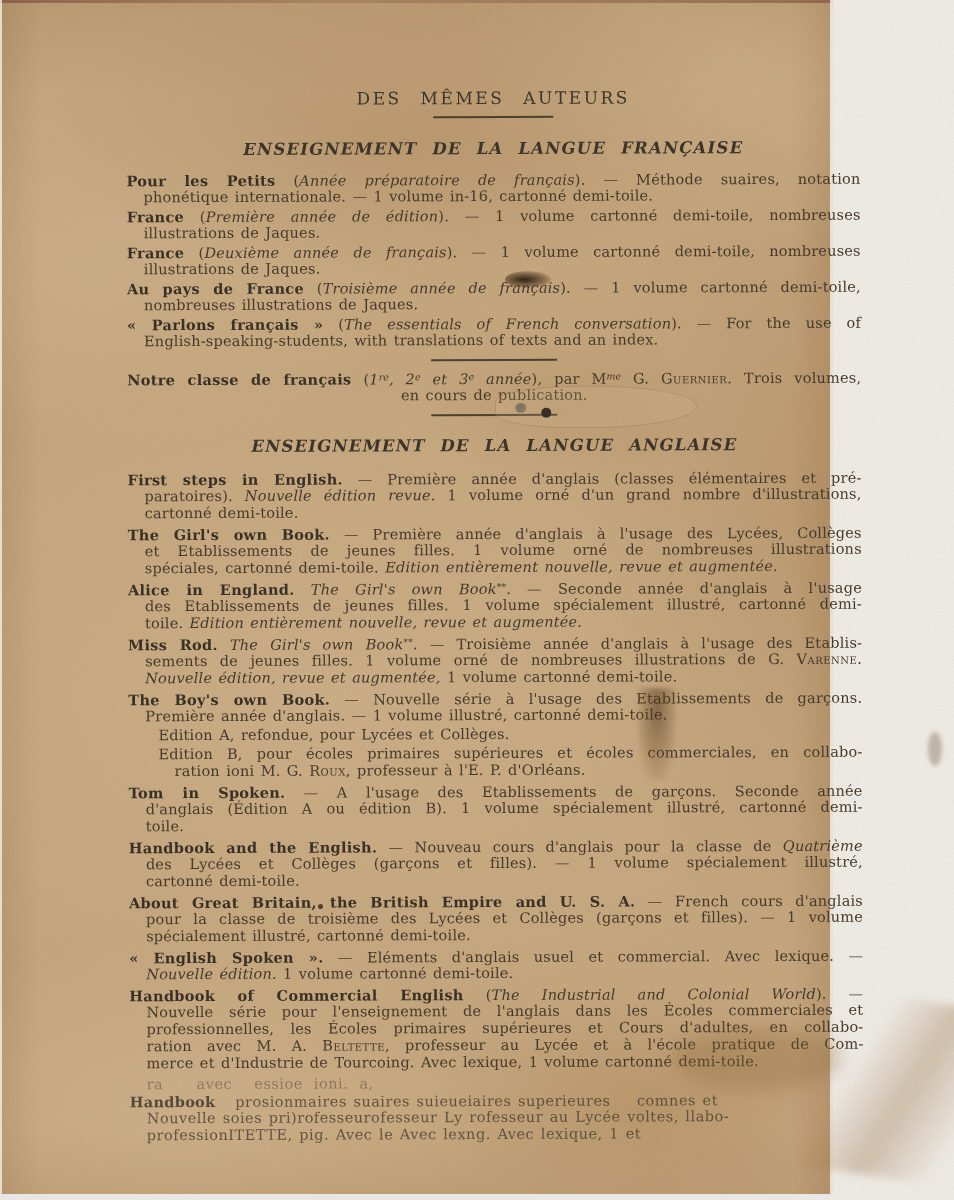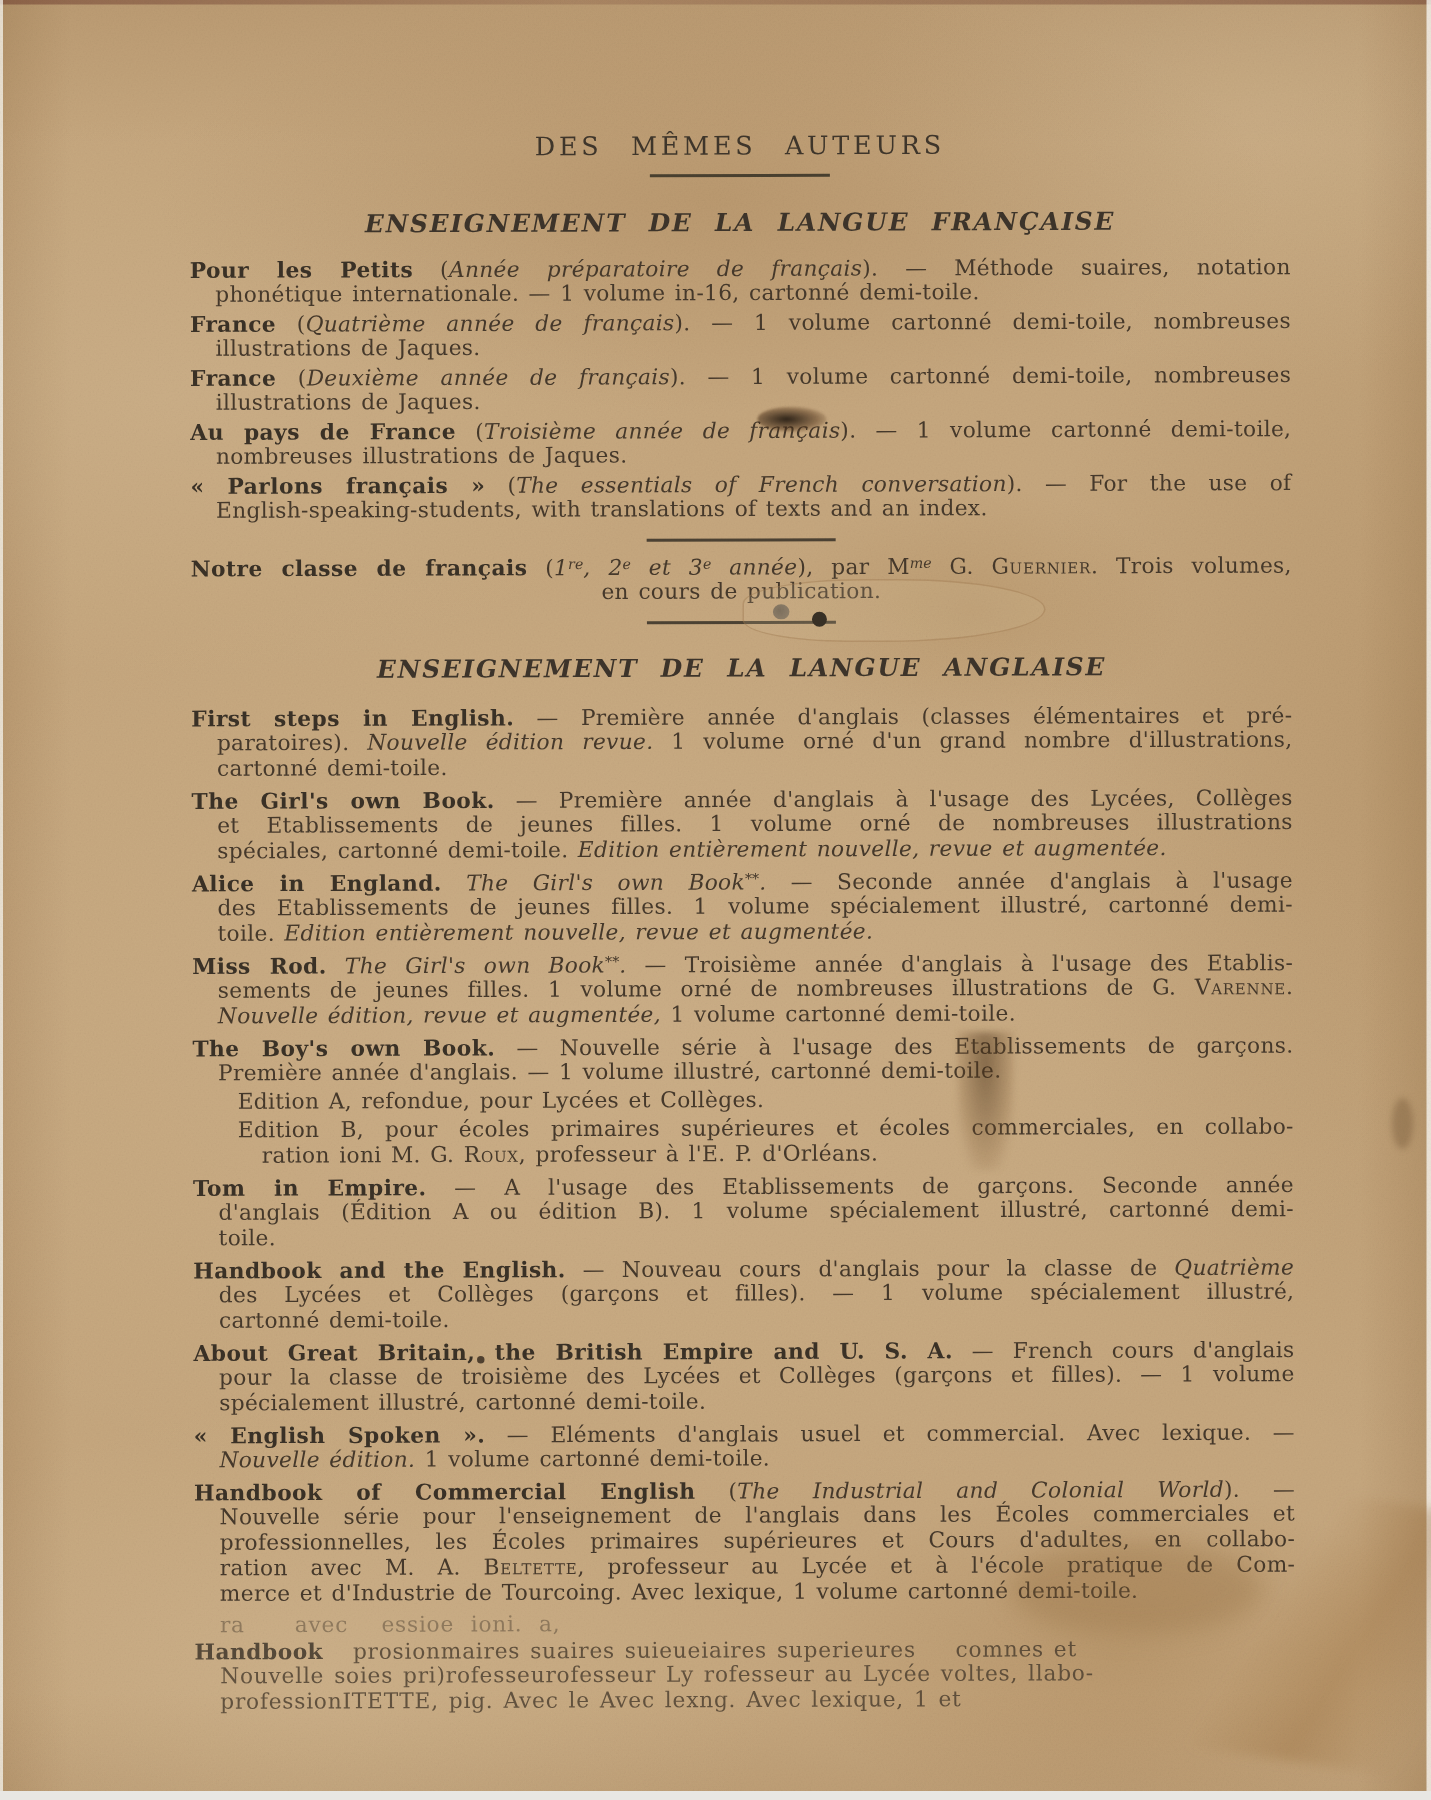--- a/index.html
+++ b/index.html
@@ -2,21 +2,21 @@
 <html><head>
 <meta charset="utf-8">
 <style>
   html,body{margin:0;padding:0;}
   body{
     width:954px;height:1200px;overflow:hidden;
     background:#efece6;
     font-family:"DejaVu Serif", serif;
   }
   .scan{
-    position:relative;width:954px;height:1200px;
+    position:relative;width:833px;height:1200px;
     background-color:#c6a77e;
     background-image:
       radial-gradient(ellipse 520px 200px at 50% 11%, rgba(145,105,60,.22), transparent 72%),
       radial-gradient(ellipse 380px 260px at 88% 6%, rgba(212,188,152,.30), transparent 70%),
       radial-gradient(ellipse 340px 620px at 99% 42%, rgba(150,112,65,.22), transparent 75%),
       radial-gradient(ellipse 480px 260px at 12% 22%, rgba(216,193,158,.28), transparent 72%),
       radial-gradient(ellipse 700px 420px at 42% 58%, rgba(223,201,168,.22), transparent 78%),
       radial-gradient(ellipse 420px 240px at 22% 93%, rgba(219,197,162,.30), transparent 75%),
       radial-gradient(ellipse 300px 160px at 78% 92%, rgba(150,108,58,.25), transparent 72%),
       radial-gradient(ellipse 200px 120px at 68% 34%, rgba(150,110,60,.18), transparent 70%),
@@ -103,21 +103,21 @@
     <div class="title-rule" data-name="title-rule"></div>
 
     <section data-name="section-french">
       <h2 class="sec-h" data-name="section-heading-french">ENSEIGNEMENT DE LA LANGUE FRANÇAISE</h2>
       <div class="items" data-items="0" data-name="french-entries">
           <div class="entry" data-name="book-entry">
             <div class="line j" data-name="text-line"><span class="seg-b" data-name="bold-text">Pour les Petits</span><span data-name="text"> (</span><span class="seg-i" data-name="italic-text">Année préparatoire de français</span><span data-name="text">). — Méthode suaires, notation</span></div>
             <div class="line cont" data-name="text-line"><span data-name="text">phonétique internationale. — 1 volume in-16, cartonné demi-toile.</span></div>
           </div>
           <div class="entry" data-name="book-entry">
-            <div class="line j" data-name="text-line"><span class="seg-b" data-name="bold-text">France</span><span data-name="text"> (</span><span class="seg-i" data-name="italic-text">Quatrième année de français</span><span data-name="text">). — 1 volume cartonné demi-toile, nombreuses</span></div>
+            <div class="line j" data-name="text-line"><span class="seg-b" data-name="bold-text">France</span><span data-name="text"> (</span><span class="seg-i" data-name="italic-text">Première année de édition</span><span data-name="text">). — 1 volume cartonné demi-toile, nombreuses</span></div>
             <div class="line cont" data-name="text-line"><span data-name="text">illustrations de Jaques.</span></div>
           </div>
           <div class="entry" data-name="book-entry">
             <div class="line j" data-name="text-line"><span class="seg-b" data-name="bold-text">France</span><span data-name="text"> (</span><span class="seg-i" data-name="italic-text">Deuxième année de français</span><span data-name="text">). — 1 volume cartonné demi-toile, nombreuses</span></div>
             <div class="line cont" data-name="text-line"><span data-name="text">illustrations de Jaques.</span></div>
           </div>
           <div class="entry" data-name="book-entry">
             <div class="line j" data-name="text-line"><span class="seg-b" data-name="bold-text">Au pays de France</span><span data-name="text"> (</span><span class="seg-i" data-name="italic-text">Troisième année de français</span><span data-name="text">). — 1 volume cartonné demi-toile,</span></div>
             <div class="line cont" data-name="text-line"><span data-name="text">nombreuses illustrations de Jaques.</span></div>
           </div>
@@ -165,21 +165,21 @@
             <div class="line cont" data-name="text-line"><span data-name="text">Première année d'anglais. — 1 volume illustré, cartonné demi-toile.</span></div>
           </div>
           <div class="entry sub" data-name="book-entry">
             <div class="line" data-name="text-line"><span data-name="text">Edition A, refondue, pour Lycées et Collèges.</span></div>
           </div>
           <div class="entry sub" data-name="book-entry">
             <div class="line j" data-name="text-line"><span data-name="text">Edition B, pour écoles primaires supérieures et écoles commerciales, en collabo-</span></div>
             <div class="line cont" data-name="text-line"><span data-name="text">ration ioni M. G. </span><span class="seg-sc" data-name="text">Roux</span><span data-name="text">, professeur à l'E. P. d'Orléans.</span></div>
           </div>
           <div class="entry" data-name="book-entry">
-            <div class="line j" data-name="text-line"><span class="seg-b" data-name="bold-text">Tom in Empire.</span><span data-name="text"> — A l'usage des Etablissements de garçons. Seconde année</span></div>
+            <div class="line j" data-name="text-line"><span class="seg-b" data-name="bold-text">Tom in Spoken.</span><span data-name="text"> — A l'usage des Etablissements de garçons. Seconde année</span></div>
             <div class="line cont j" data-name="text-line"><span data-name="text">d'anglais (Édition A ou édition B). 1 volume spécialement illustré, cartonné demi-</span></div>
             <div class="line cont" data-name="text-line"><span data-name="text">toile.</span></div>
           </div>
           <div class="entry" data-name="book-entry">
             <div class="line j" data-name="text-line"><span class="seg-b" data-name="bold-text">Handbook and the English.</span><span data-name="text"> — Nouveau cours d'anglais pour la classe de </span><span class="seg-i" data-name="italic-text">Quatrième</span></div>
             <div class="line cont j" data-name="text-line"><span data-name="text">des Lycées et Collèges (garçons et filles). — 1 volume spécialement illustré,</span></div>
             <div class="line cont" data-name="text-line"><span data-name="text">cartonné demi-toile.</span></div>
           </div>
           <div class="entry" data-name="book-entry">
             <div class="line j" data-name="text-line"><span class="seg-b" data-name="bold-text">About Great Britain, the British Empire and U. S. A.</span><span data-name="text"> — French cours d'anglais</span></div>

